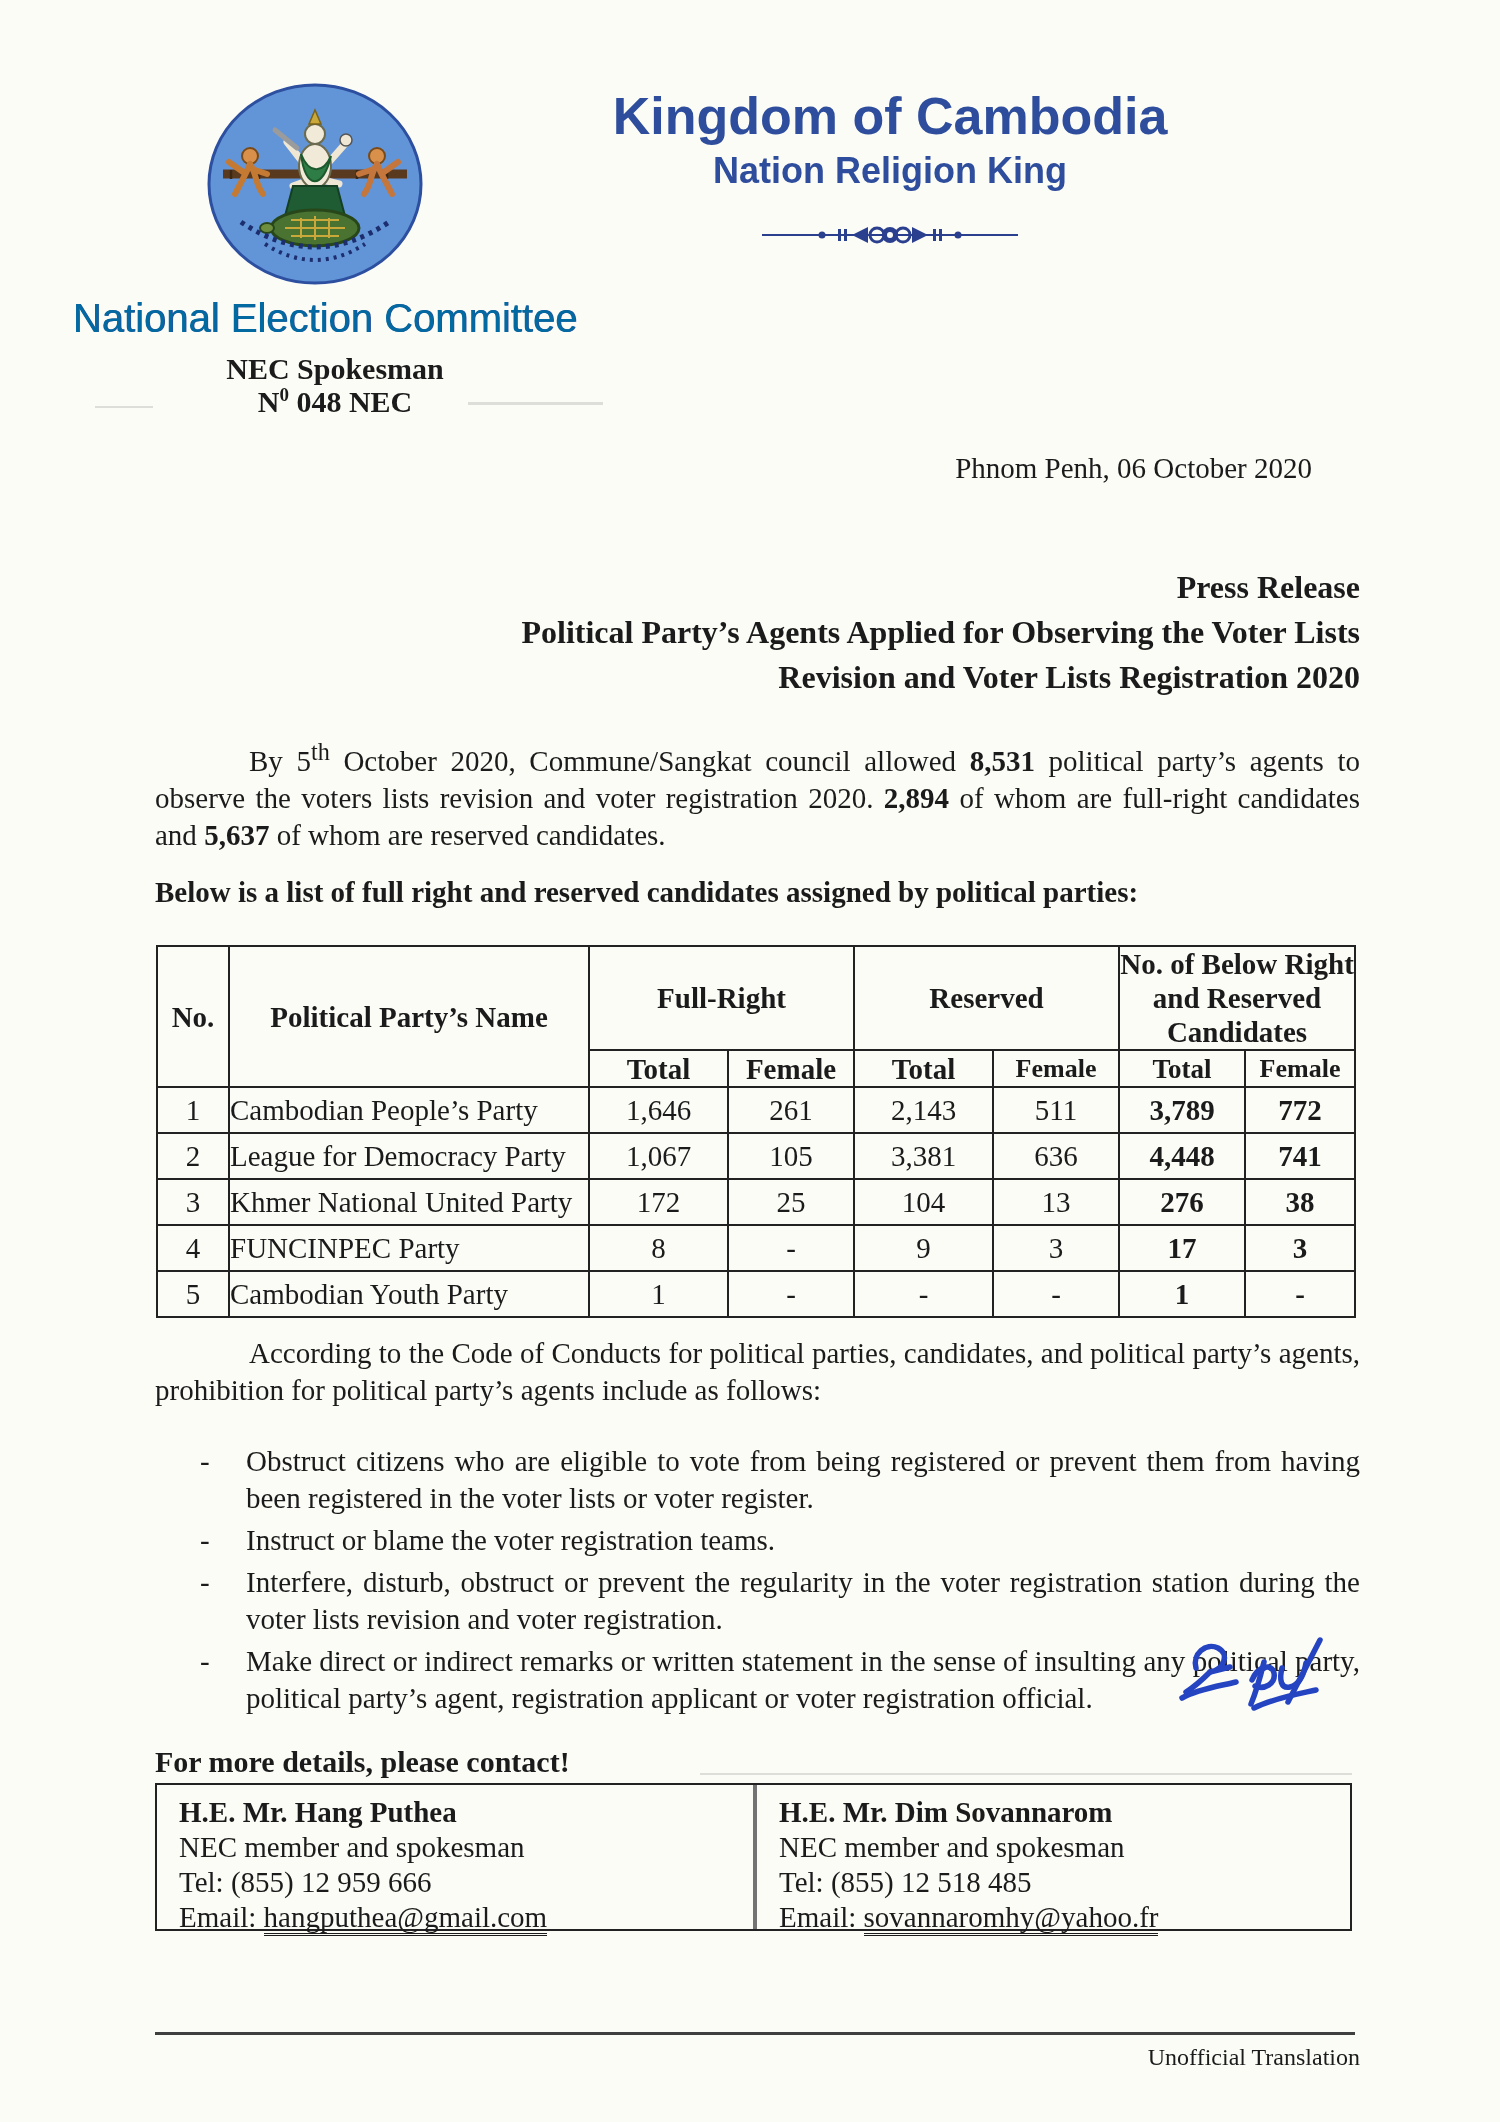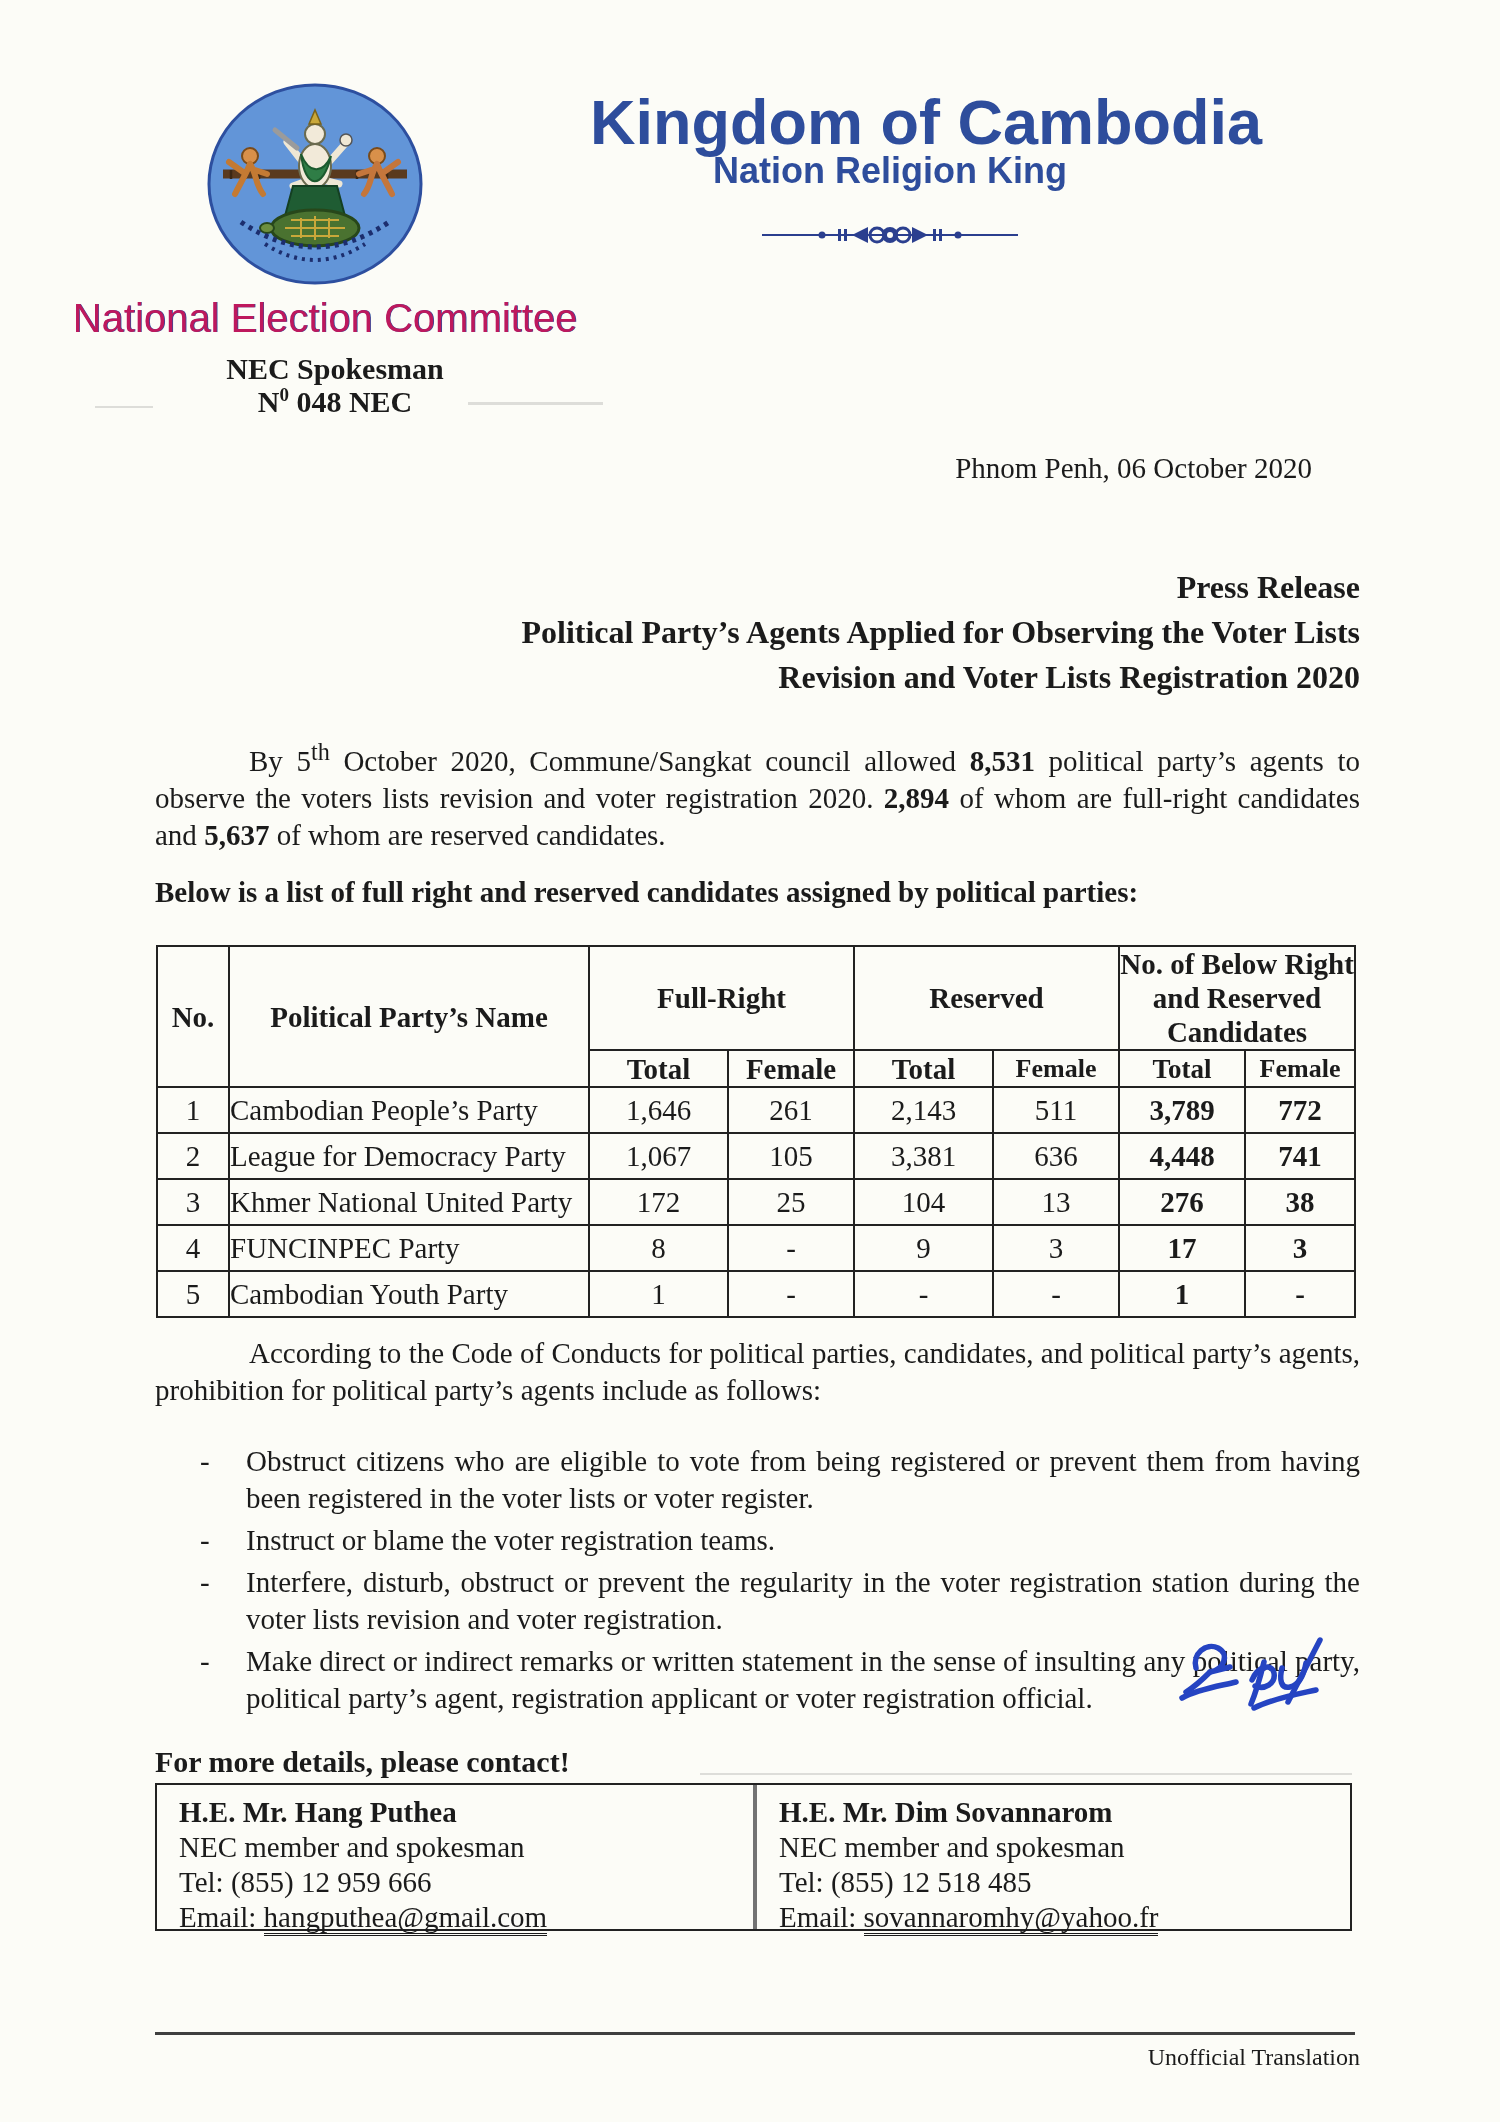--- a/index.html
+++ b/index.html
@@ -6,34 +6,34 @@
   .page{
     position:relative; width:1500px; height:2122px; margin:0 auto;
     background:#fcfcf7; color:#1b1b1b;
     font-family:"Liberation Serif", serif; overflow:hidden;
   }
   
   .logo{position:absolute; left:205px; top:82px; width:220px; height:210px;}
   .committee{
     position:absolute; left:62px; top:296px; width:526px; text-align:center;
     font-family:"Liberation Sans", sans-serif; font-size:40px; font-weight:400;
-    color:#be185d; text-shadow:0.6px 0 0 #2e4d9c; letter-spacing:0px; white-space:nowrap;
+    color:#0369a1; text-shadow:0.6px 0 0 #2e4d9c; letter-spacing:0px; white-space:nowrap;
   }
   .spokesman{
     position:absolute; left:95px; top:352px; width:480px; text-align:center;
     font-size:30px; font-weight:bold;
   }
   .refno{
     position:absolute; left:95px; top:384px; width:480px; text-align:center;
     font-size:30px; font-weight:bold;
   }
   .refno sup{font-size:19px;}
   .kingdom{
     position:absolute; left:590px; top:86px; width:600px; text-align:center;
-    font-family:"Liberation Sans", sans-serif; font-size:63px; font-weight:700;
+    font-family:"Liberation Sans", sans-serif; font-size:52px; font-weight:700;
     color:#2e4d9c; white-space:nowrap;
   }
   .motto{
     position:absolute; left:590px; top:150px; width:600px; text-align:center;
     font-family:"Liberation Sans", sans-serif; font-size:36px; font-weight:700;
     color:#2e4d9c; white-space:nowrap;
   }
   .divider{position:absolute; left:760px; top:220px; width:260px; height:30px;}
   .scan-artifact{position:absolute; background:#b9b9b3; opacity:.45;}
   

